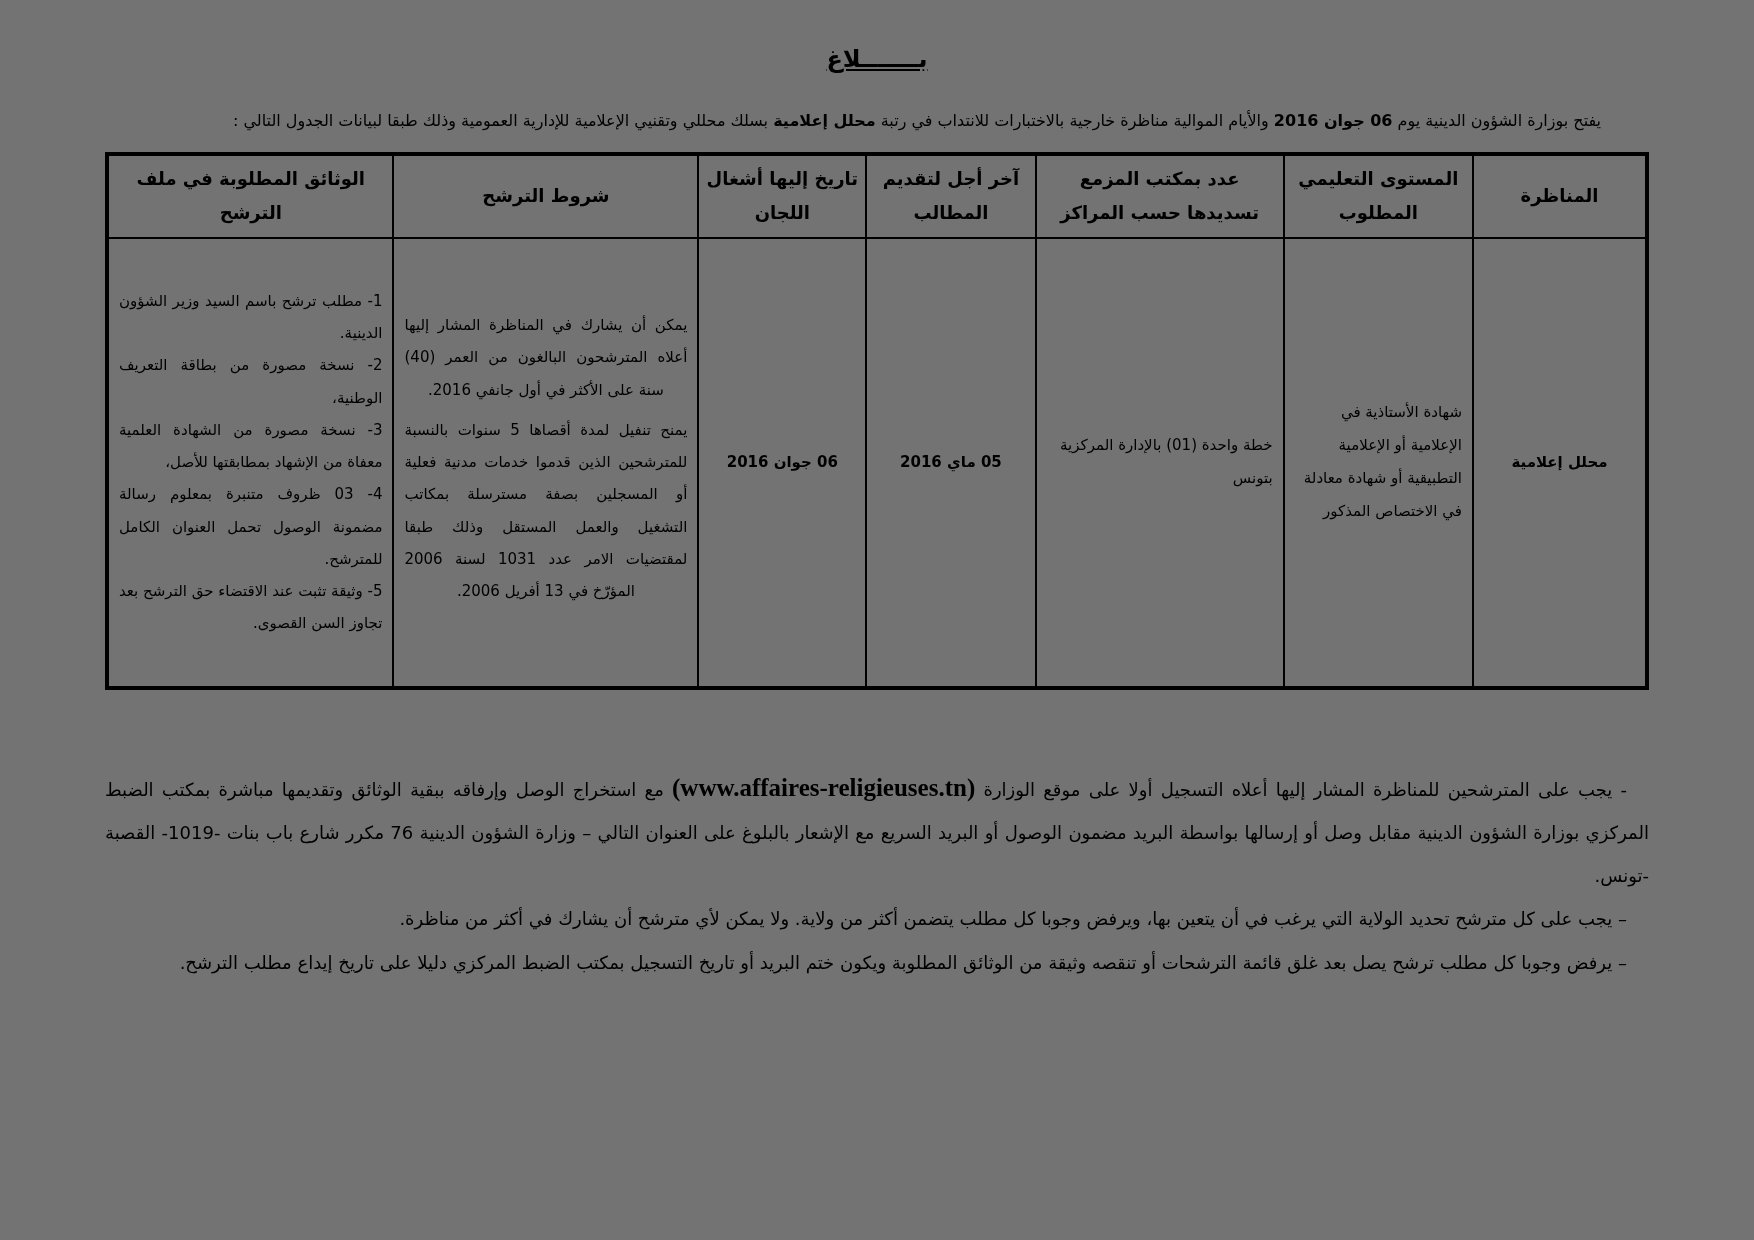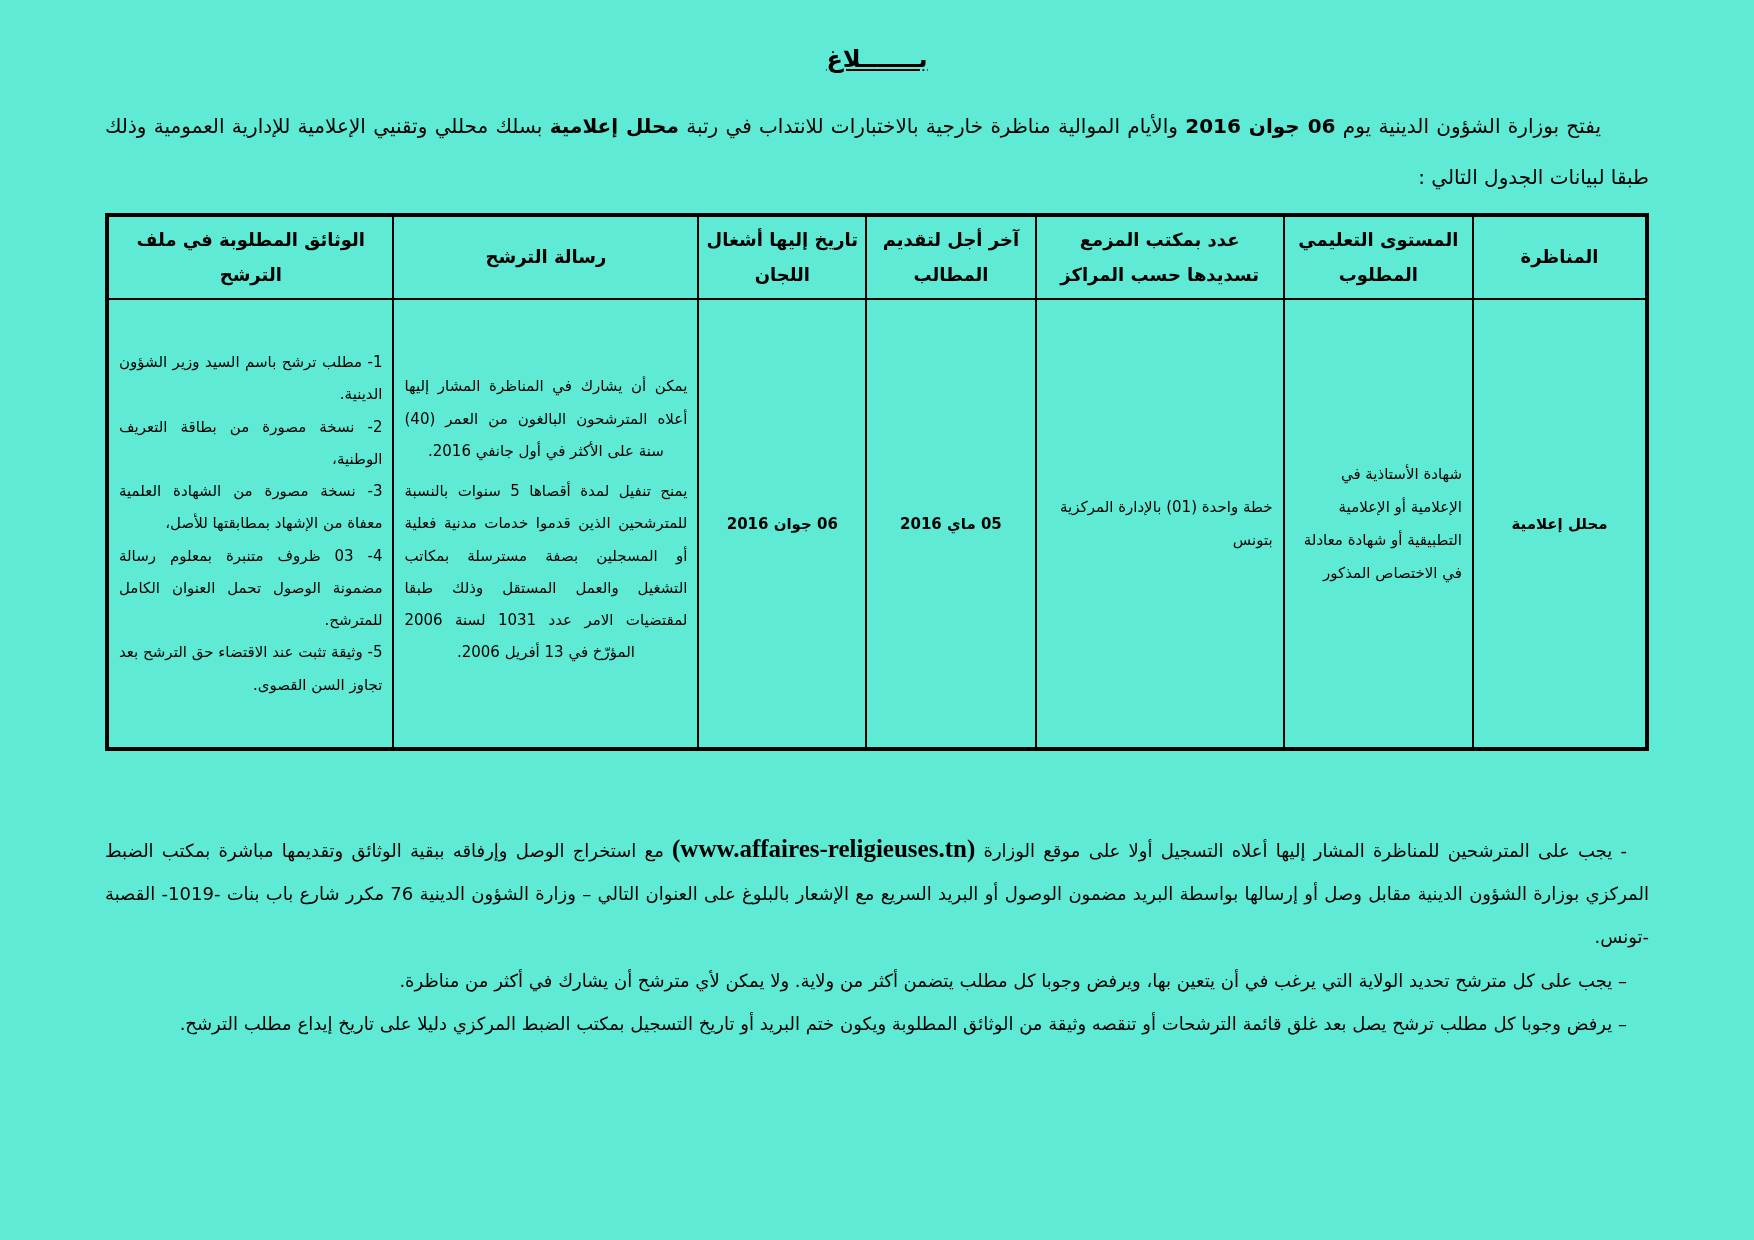--- a/index.html
+++ b/index.html
@@ -1,36 +1,36 @@
 <!DOCTYPE html>
 <html lang="ar" dir="rtl"><head>
 <meta charset="utf-8">
 <style>
   * { margin: 0; padding: 0; box-sizing: border-box; }
   html, body { background: #ffffff; }
   .page {
     width: 1754px;
     height: 1240px;
-    background: #5eead4;
+    background: #737373;
     color: #000;
     direction: rtl;
     font-family: "DejaVu Sans", sans-serif;
     padding: 45px 105px 0 105px;
     overflow: hidden;
   }
   .doc-title {
     text-align: center;
     font-weight: bold;
     font-size: 24px;
     text-decoration: underline;
     margin-bottom: 28px;
     letter-spacing: 1px;
   }
   .intro {
-    font-size: 20px;
+    font-size: 16px;
     line-height: 2.55;
     text-align: justify;
     text-indent: 48px;
     margin-bottom: 10px;
   }
   .intro .b { font-weight: bold; }
 
   table.announcement {
     width: 100%;
     border-collapse: collapse;
@@ -109,21 +109,21 @@
       <col style="width:19.8%">
       <col style="width:18.6%">
     </colgroup>
     <thead>
       <tr>
         <th>المناظرة</th>
         <th>المستوى التعليمي المطلوب</th>
         <th>عدد بمكتب المزمع تسديدها حسب المراكز</th>
         <th>آخر أجل لتقديم المطالب</th>
         <th>تاريخ إليها أشغال اللجان</th>
-        <th>رسالة الترشح</th>
+        <th>شروط الترشح</th>
         <th>الوثائق المطلوبة في ملف الترشح</th>
       </tr>
     </thead>
     <tbody>
       <tr>
         <td class="rank-cell">محلل إعلامية</td>
         <td class="center-cell">شهادة الأستاذية في الإعلامية أو الإعلامية التطبيقية أو شهادة معادلة في الاختصاص المذكور</td>
         <td class="center-cell">خطة واحدة (01) بالإدارة المركزية بتونس</td>
         <td class="bold-date">05 ماي 2016</td>
         <td class="bold-date">06 جوان 2016</td>

